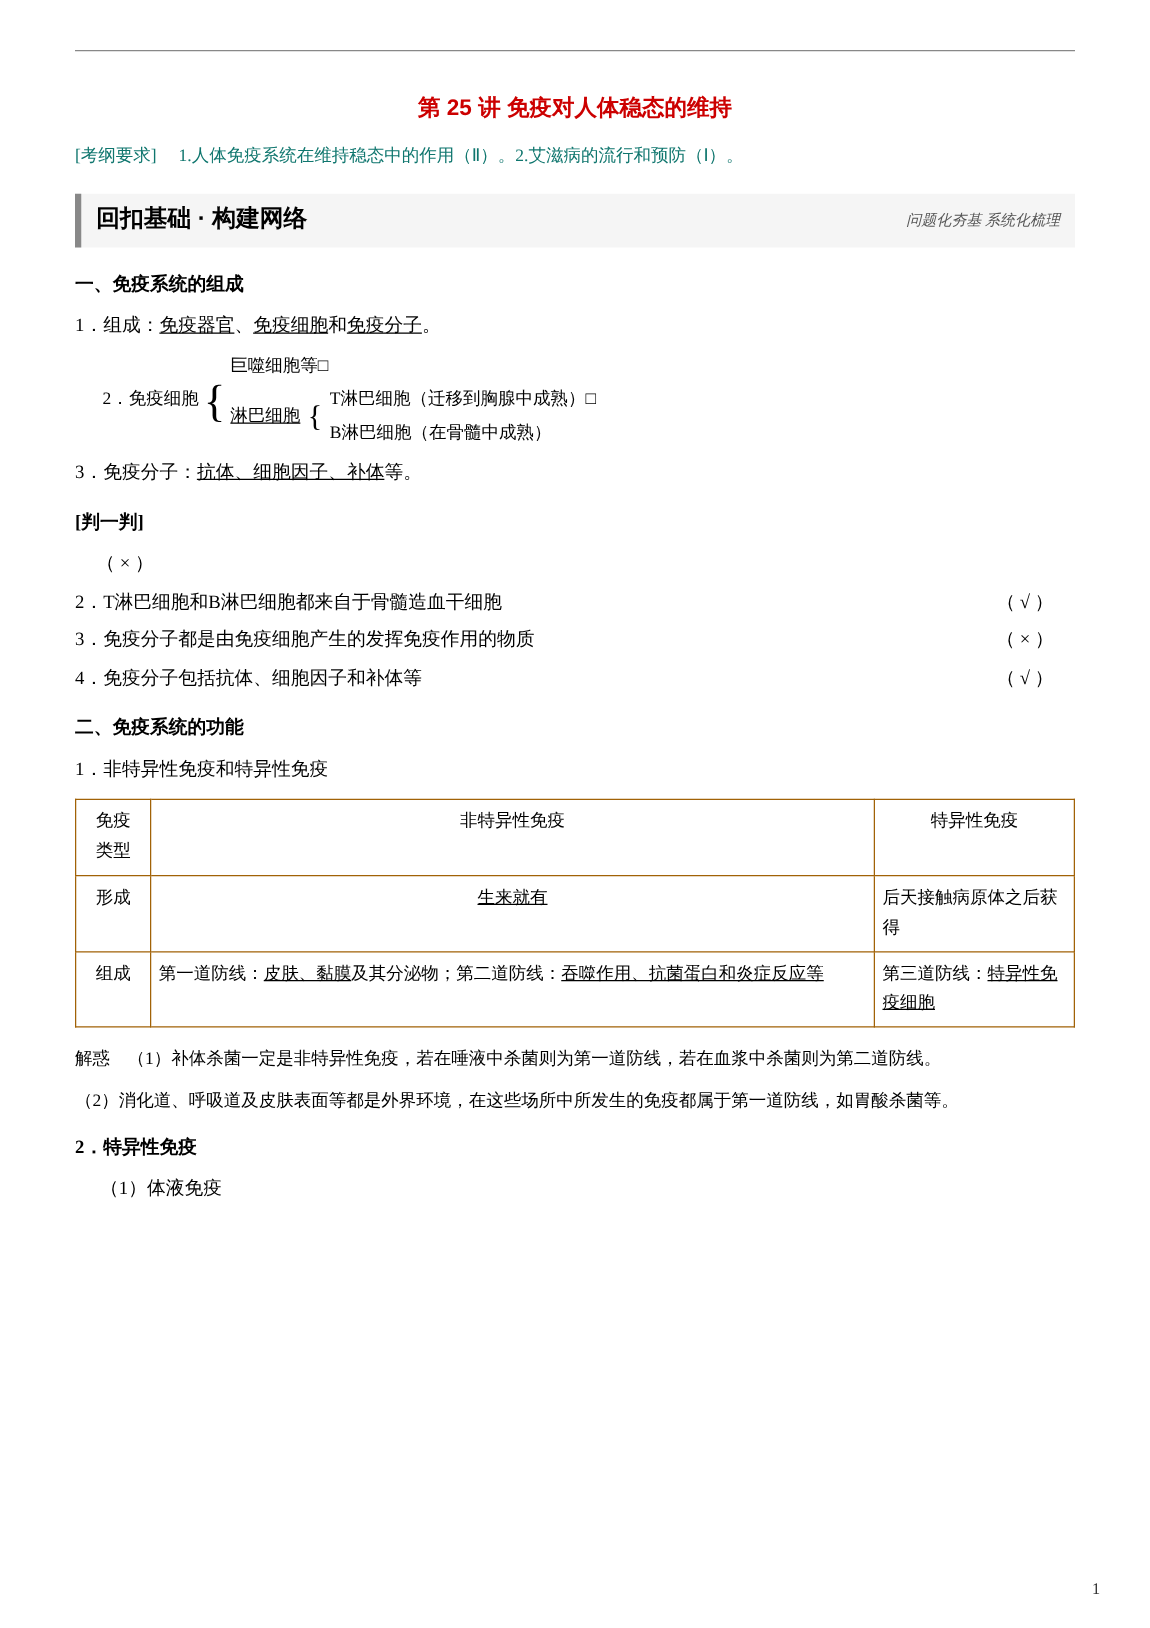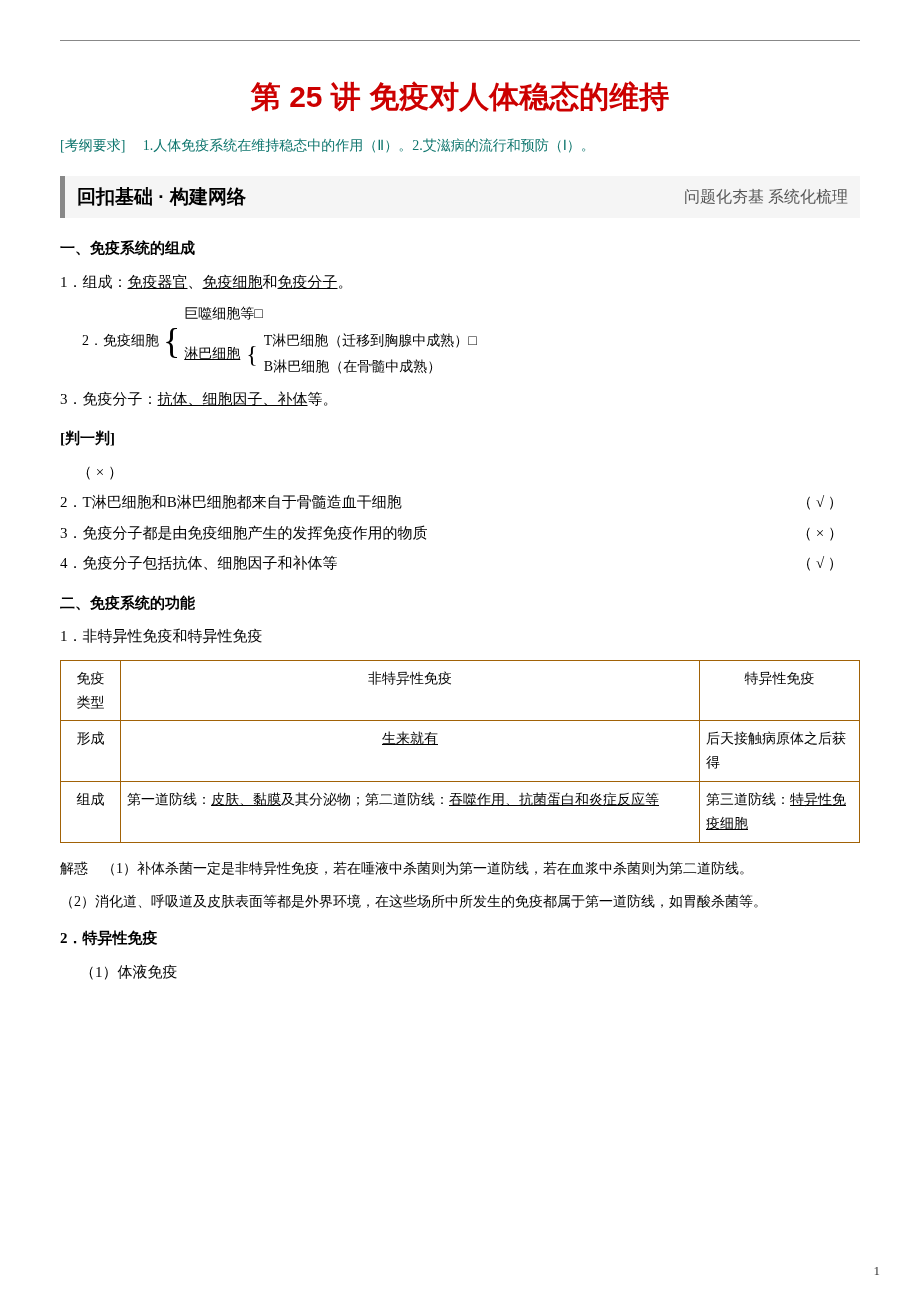--- a/index.html
+++ b/index.html
@@ -13,21 +13,21 @@
       margin: 0 auto;
       line-height: 1.7;
     }
     .top-line {
       border-top: 1px solid #888;
       margin-bottom: 30px;
     }
     .main-title {
       text-align: center;
       color: #cc0000;
-      font-size: 30px;
+      font-size: 18px;
       font-weight: bold;
       margin-bottom: 12px;
       font-family: "SimHei", "黑体", sans-serif;
     }
     .subtitle-row {
       font-size: 14px;
       margin-bottom: 18px;
       color: #0f766e;
     }
     .section-header {
@@ -39,22 +39,23 @@
       margin-bottom: 18px;
       margin-top: 10px;
     }
     .section-header .title-text {
       font-size: 19px;
       font-weight: bold;
       font-family: "SimHei", "黑体", sans-serif;
     }
     .section-header .subtitle-right {
       margin-left: auto;
-      font-size: 16px;
+      font-size: 12px;
       color: #555;
+      font-style: italic;
     }
     .part-title {
       font-size: 15px;
       font-weight: bold;
       margin: 14px 0 8px 0;
     }
     .item-line {
       margin: 6px 0 6px 0;
     }
     .underline {

